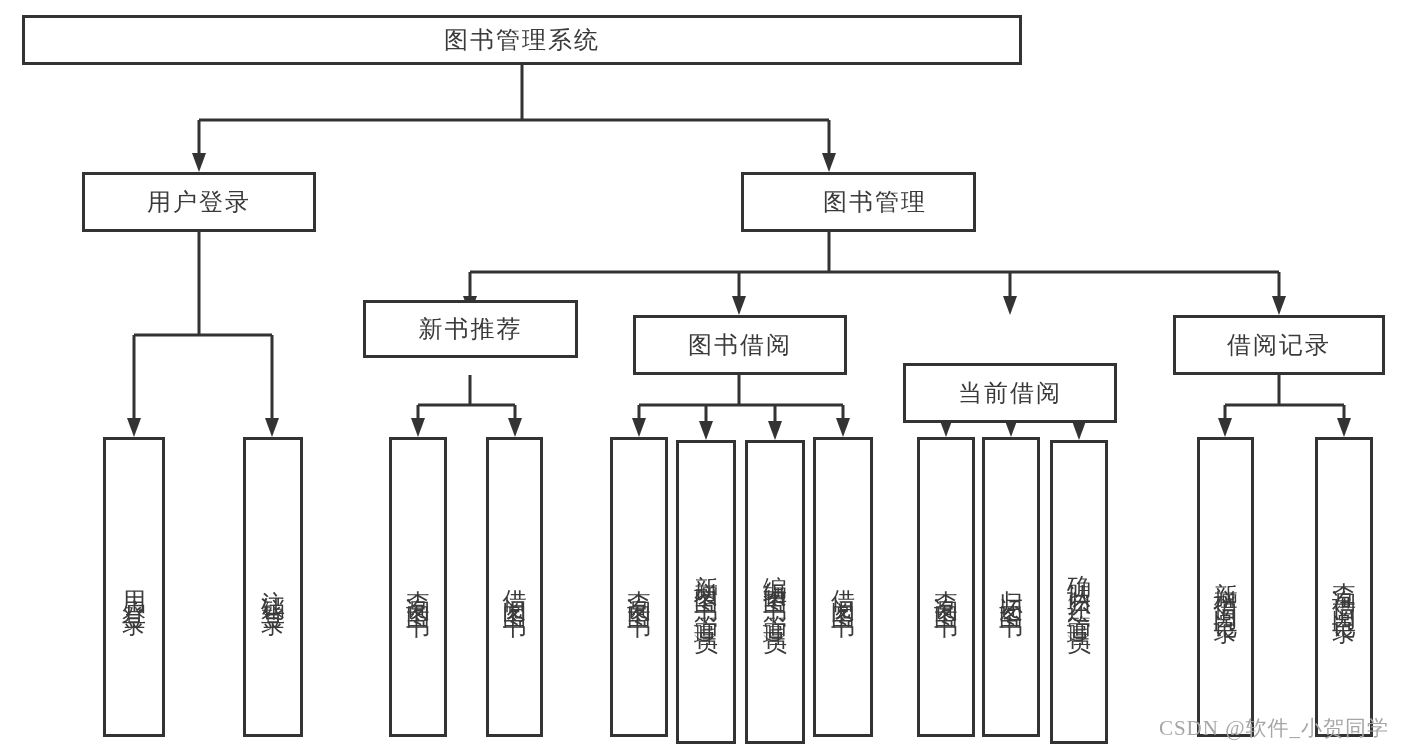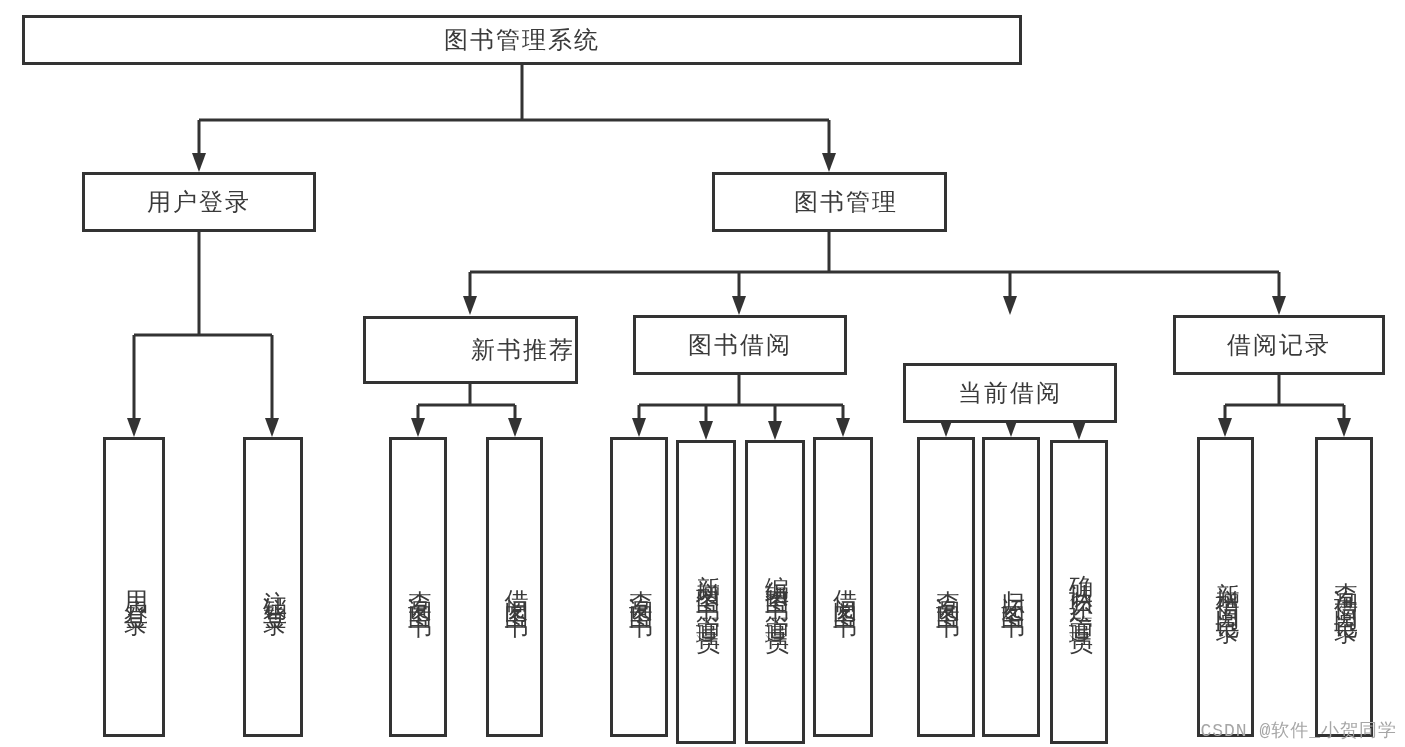--- a/index.html
+++ b/index.html
@@ -6,21 +6,21 @@
     --line:#333333;
     --text:#3a3a3a;
     --fill:#ffffff;
     --wm:#a6a6a6;
   }
   html,body{margin:0;padding:0;background:#ffffff;}
   #canvas{
     position:relative;
     width:1405px;height:747px;
     background:#ffffff;
-    font-family:Liberation Mono, monospace;
+    font-family:Liberation Serif, serif;
     color:var(--text);
     overflow:hidden;
   }
   #wires{position:absolute;left:0;top:0;z-index:0;}
   .hbox,.vbox{
     position:absolute;
     box-sizing:border-box;
     background:var(--fill);
     border:3px solid var(--line);
     display:flex;align-items:center;justify-content:center;
@@ -34,23 +34,23 @@
   .vbox span{
     writing-mode:vertical-rl;
     text-orientation:mixed;
     font-size:24px;
     letter-spacing:8px;
     line-height:1;
     white-space:nowrap;
   }
   .watermark{
     position:absolute;
-    right:8px;bottom:5px;
+    right:16px;bottom:5px;
     z-index:2;
-    font-size:18px;
+    font-size:21px;
     color:var(--wm);
     letter-spacing:1px;
     white-space:nowrap;
   }
 </style>
 </head>
 <body>
 
 <div id="canvas">
 
@@ -77,25 +77,25 @@
       <polygon points="1337,418 1351,418 1344,437" fill="#333333"></polygon>
     </svg>
 
   <div class="hbox" style="left:22px;top:15px;width:1000px;height:50px;">
     <span>图书管理系统</span>
   </div>
 
   <div class="hbox" style="left:82px;top:172px;width:234px;height:60px;">
     <span>用户登录</span>
   </div>
-  <div class="hbox" style="left:712px;top:172px;width:235px;height:60px;padding-left:33px;">
+  <div class="hbox" style="left:741px;top:172px;width:235px;height:60px;padding-left:33px;">
     <span>图书管理</span>
   </div>
 
-  <div class="hbox" style="left:363px;top:316px;width:215px;height:68px;justify-content:flex-end;">
+  <div class="hbox" style="left:363px;top:300px;width:215px;height:58px;">
     <span>新书推荐</span>
   </div>
   <div class="hbox" style="left:633px;top:315px;width:214px;height:60px;text-align:right;">
     <span>图书借阅</span>
   </div>
   <div class="hbox" style="left:903px;top:315px;width:214px;height:60px;margin-top:48px;">
     <span>当前借阅</span>
   </div>
   <div class="hbox" style="left:1173px;top:315px;width:212px;height:60px;">
     <span>借阅记录</span>

